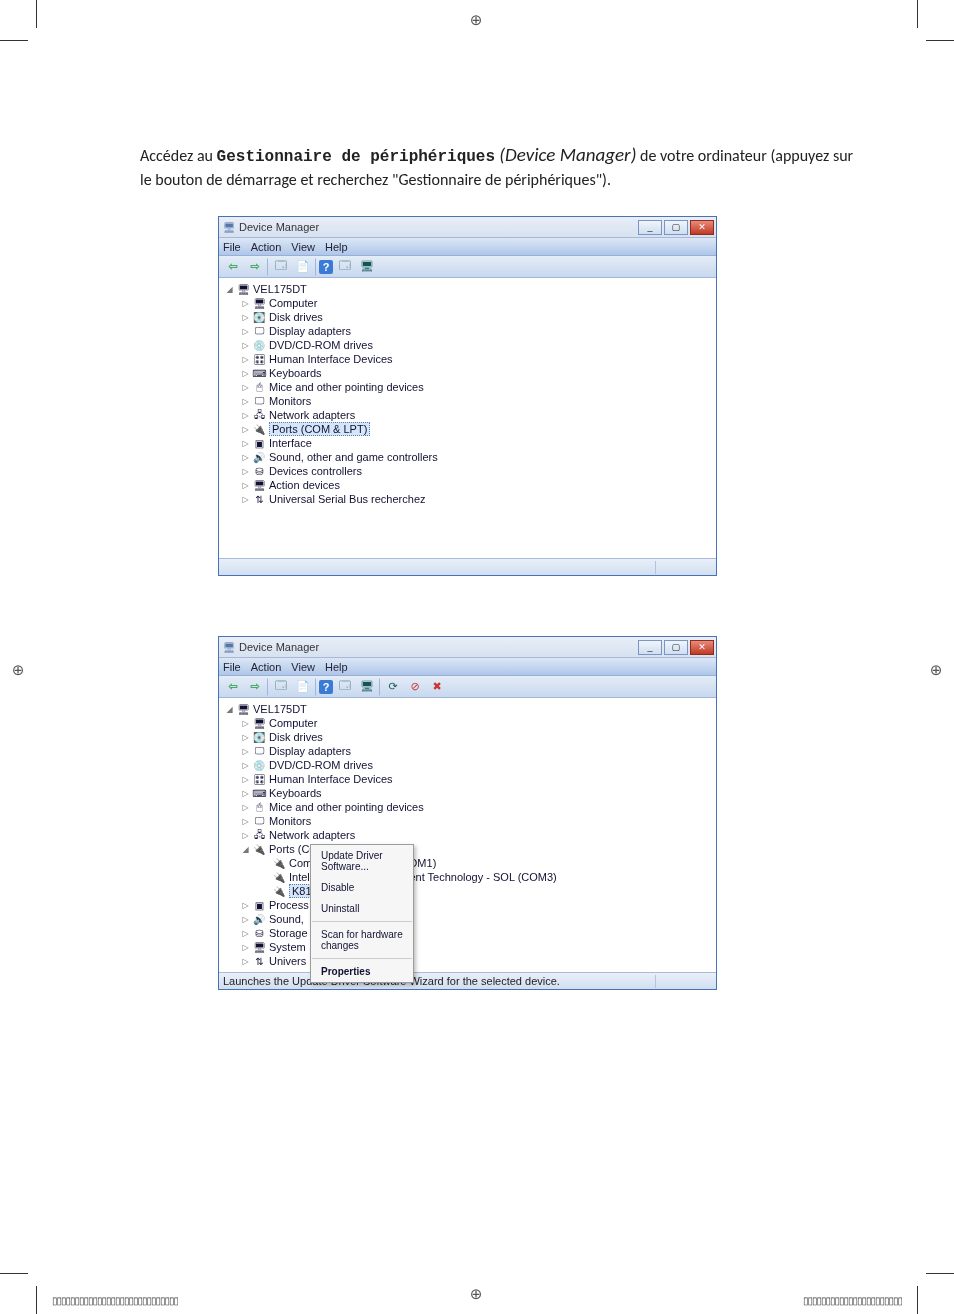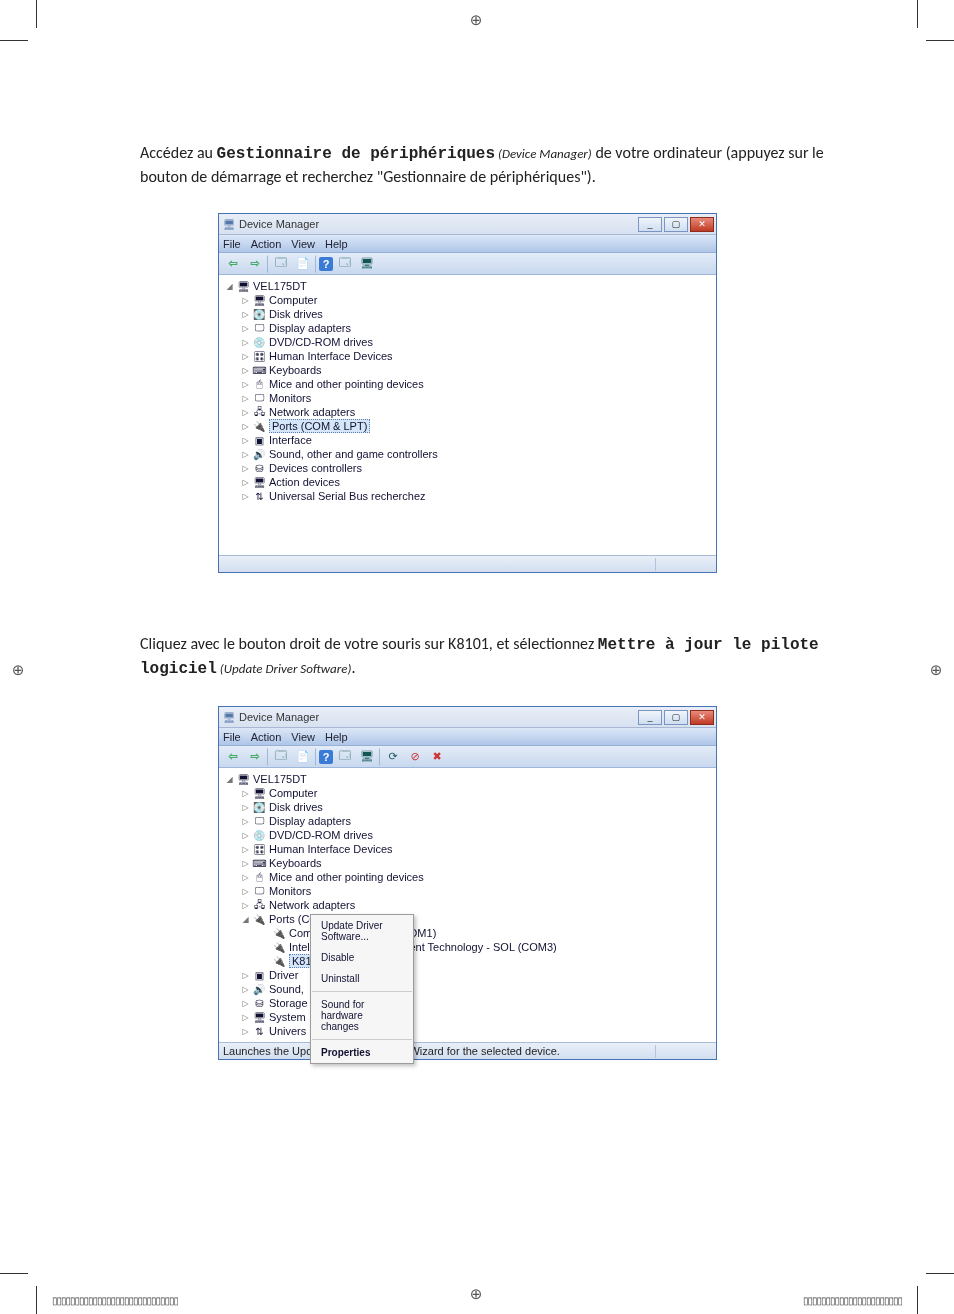--- a/index.html
+++ b/index.html
@@ -29,21 +29,21 @@
     top: 142px;
     width: 720px;
   }
   .para {
     font-family: Calibri, "Segoe UI", Arial, sans-serif;
     font-size: 16px;
     color: #222;
     line-height: 1.35;
     margin: 0 0 26px 0;
   }
-  .italic { font-style: italic; font-size: 13px; }
+  .italic { font-style: italic; font-size: 19px; }
   .bold { font-weight: 600; font-family: Liberation Mono, monospace; }
   .screenshot {
     margin-left: 78px;
     width: 499px;
     border: 1px solid #4772b3;
     background: #fff;
     font-size: 10px;
     color: #222;
     margin-bottom: 60px;
   }
@@ -296,23 +296,20 @@
         </div>
       <div class="tree-row" style="padding-left:16px">
           <span class="tree-exp">▷</span>
           <span class="tree-icon">⇅</span>
           <span class="tree-label">Universal Serial Bus recherchez</span>
         </div>
     </div>
     <div class="statusbar"></div>
   </div>
 
-  <p class="para">
-    <span>Cliquez avec le bouton droit de votre souris sur  K8101, et sélectionnez </span><span class="bold">Mettre à jour le pilote logiciel</span><span class="italic"> (Update Driver Software)</span><span>.</span>
-  </p>
 
   <div class="screenshot screenshot2">
     <div class="titlebar">
       <div class="titlebar-left">
         <span class="tb-icon">🖥</span>
         <span class="tb-title">Device Manager</span>
       </div>
       <div class="win-btns">
         <div class="win-btn">_</div>
         <div class="win-btn">▢</div>
@@ -407,21 +404,21 @@
           <span class="tree-label">Intel(R) Active Management Technology - SOL (COM3)</span>
         </div>
       <div class="tree-row" style="padding-left:36px">
           <span class="tree-exp"></span>
           <span class="tree-icon">🔌</span>
           <span class="tree-label selected">K8101 (COM4)</span>
         </div>
       <div class="tree-row" style="padding-left:16px">
           <span class="tree-exp">▷</span>
           <span class="tree-icon">▣</span>
-          <span class="tree-label">Driver</span>
+          <span class="tree-label">Process</span>
         </div>
       <div class="tree-row" style="padding-left:16px">
           <span class="tree-exp">▷</span>
           <span class="tree-icon">🔊</span>
           <span class="tree-label">Sound,</span>
         </div>
       <div class="tree-row" style="padding-left:16px">
           <span class="tree-exp">▷</span>
           <span class="tree-icon">⛁</span>
           <span class="tree-label">Storage</span>
@@ -435,21 +432,21 @@
           <span class="tree-exp">▷</span>
           <span class="tree-icon">⇅</span>
           <span class="tree-label">Univers</span>
         </div>
 
       <div class="ctx">
         <div class="ctx-item">Update Driver Software...</div>
         <div class="ctx-item">Disable</div>
         <div class="ctx-item">Uninstall</div>
         <div class="ctx-sep"></div>
-        <div class="ctx-item">Sound for hardware changes</div>
+        <div class="ctx-item">Scan for hardware changes</div>
         <div class="ctx-sep"></div>
         <div class="ctx-item" style="font-weight:bold">Properties</div>
       </div>
     </div>
     <div class="statusbar">
       <span>Launches the Update Driver Software Wizard for the selected device.</span>
     </div>
   </div>
 
 </div>

